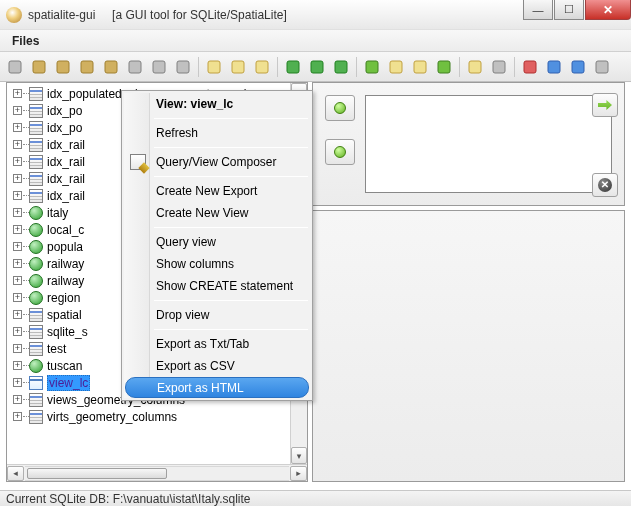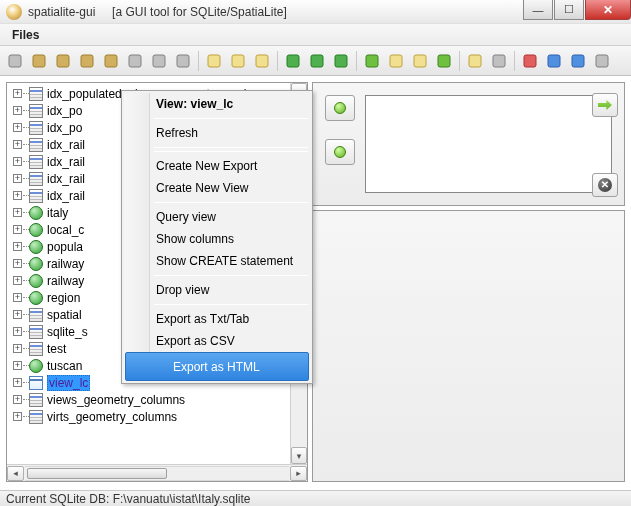--- a/index.html
+++ b/index.html
@@ -1,18 +1,18 @@
 <!DOCTYPE html>
 <html><head>
 <meta charset="utf-8">
 <style>
   * { box-sizing: border-box; margin: 0; padding: 0; font-family: "Segoe UI", Tahoma, sans-serif; }
   body { width: 631px; height: 506px; background: #fff; overflow: hidden; font-size: 12px; }
 
-  .titlebar { height: 24px; background: linear-gradient(#fefefe, #e8e8e8); border-bottom: 1px solid #e0e0e0; display: flex; align-items: center; padding-left: 6px; position: relative; }
+  .titlebar { height: 30px; background: linear-gradient(#fefefe, #e8e8e8); border-bottom: 1px solid #e0e0e0; display: flex; align-items: center; padding-left: 6px; position: relative; }
   .titlebar .icon { width: 16px; height: 16px; margin-right: 6px; background: radial-gradient(circle at 40% 35%, #fff, #f0d080 40%, #b08030); border-radius: 50%; }
   .titlebar .title { color: #333; font-size: 12px; }
   .winbtns { position: absolute; right: 0; top: 0; display: flex; }
   .winbtn { width: 30px; height: 20px; margin-left: 1px; border: 1px solid #888; border-top: none; display: flex; align-items: center; justify-content: center; font-size: 11px; color: #333; }
   .winbtn.min, .winbtn.max { background: linear-gradient(#f7f7f7, #d8d8d8); }
   .winbtn.close { width: 46px; background: linear-gradient(#f09090, #c83028); color: #fff; border-color: #a04040; border-radius: 0 0 4px 0; font-size: 12px; font-weight: bold; }
 
   .menubar { height: 22px; background: linear-gradient(#f8f8f8, #ececec); border-bottom: 1px solid #d0d0d0; padding-left: 6px; display: flex; align-items: center; font-weight: bold; }
   .menubar .menuitem { padding: 2px 6px; color: #222; }
 
@@ -62,21 +62,21 @@
   .closebtn { position:absolute; right:6px; bottom:8px; width:26px; height:24px; border:1px solid #a0a0a0; border-radius:3px; background:linear-gradient(#fdfdfd,#e6e6e6); display:flex;align-items:center;justify-content:center;}
   .closebtn .x { width:14px;height:14px;border-radius:50%;background:radial-gradient(circle at 35% 30%,#888,#333);color:#fff;font-size:10px;line-height:14px;text-align:center;font-weight:bold;}
 
   .statusbar { position: absolute; left: 0; right: 0; bottom: 0; height: 16px; background: linear-gradient(#f4f4f4,#e6e6e6); border-top: 1px solid #c8c8c8; display: flex; align-items: center; padding-left: 6px; color: #333; }
 
   
   .ctxmenu { position: absolute; left: 121px; top: 90px; width: 192px; background: #f2f2f2; border: 1px solid #a0a0a0; box-shadow: 2px 2px 4px rgba(0,0,0,0.25); z-index: 100; padding: 2px; }
   .ctxmenu .gutter { position:absolute; left:2px; top:2px; bottom:2px; width:26px; background:linear-gradient(to right,#f7f7f7,#ececec); border-right:1px solid #d8d8d8;}
   .ctxitem { position:relative; height: 22px; display: flex; align-items: center; padding-left: 32px; z-index:1; }
   .ctxitem.title { font-weight: bold; }
-  .ctxitem.hover { background: linear-gradient(#5aa7f0,#2f84e0); color: #fff; border:1px solid #2a70c0; border-radius:2px; margin: 0 1px; padding-left:47px; height:29px;}
+  .ctxitem.hover { background: linear-gradient(#5aa7f0,#2f84e0); color: #fff; border:1px solid #2a70c0; border-radius:10px; margin: 0 1px; padding-left:31px; height:21px;}
   .ctxsep { height: 1px; margin: 3px 2px 3px 30px; background: #d0d0d0; border-bottom:1px solid #fff; position:relative; z-index:1;}
   .ctxicon { position:absolute; left:6px; width:16px; height:16px; }
   .ctxicon.compose { background:linear-gradient(#fff,#e8e8e8); border:1px solid #808080;}
   .ctxicon.compose::after{content:"";position:absolute;right:-3px;bottom:-3px;width:8px;height:8px;background:linear-gradient(#e0c040,#b08010);transform:rotate(45deg);}
 </style>
 </head>
 <body>
 
 <div class="titlebar">
   <div class="icon"></div>
@@ -388,20 +388,24 @@
 <div class="ctxmenu" id="ctxmenu">
   <div class="gutter"></div>
 <div class="ctxitem title">
       <span>View:  view_lc</span>
     </div>
     <div class="ctxsep"></div>
     <div class="ctxitem">
       <span>Refresh</span>
     </div>
     <div class="ctxsep"></div>
+    <div class="ctxitem">
+      <div class="ctxicon compose"></div>
+      <span>Query/View Composer</span>
+    </div>
     <div class="ctxsep"></div>
     <div class="ctxitem">
       <span>Create New Export</span>
     </div>
     <div class="ctxitem">
       <span>Create New View</span>
     </div>
     <div class="ctxsep"></div>
     <div class="ctxitem">
       <span>Query view</span>

